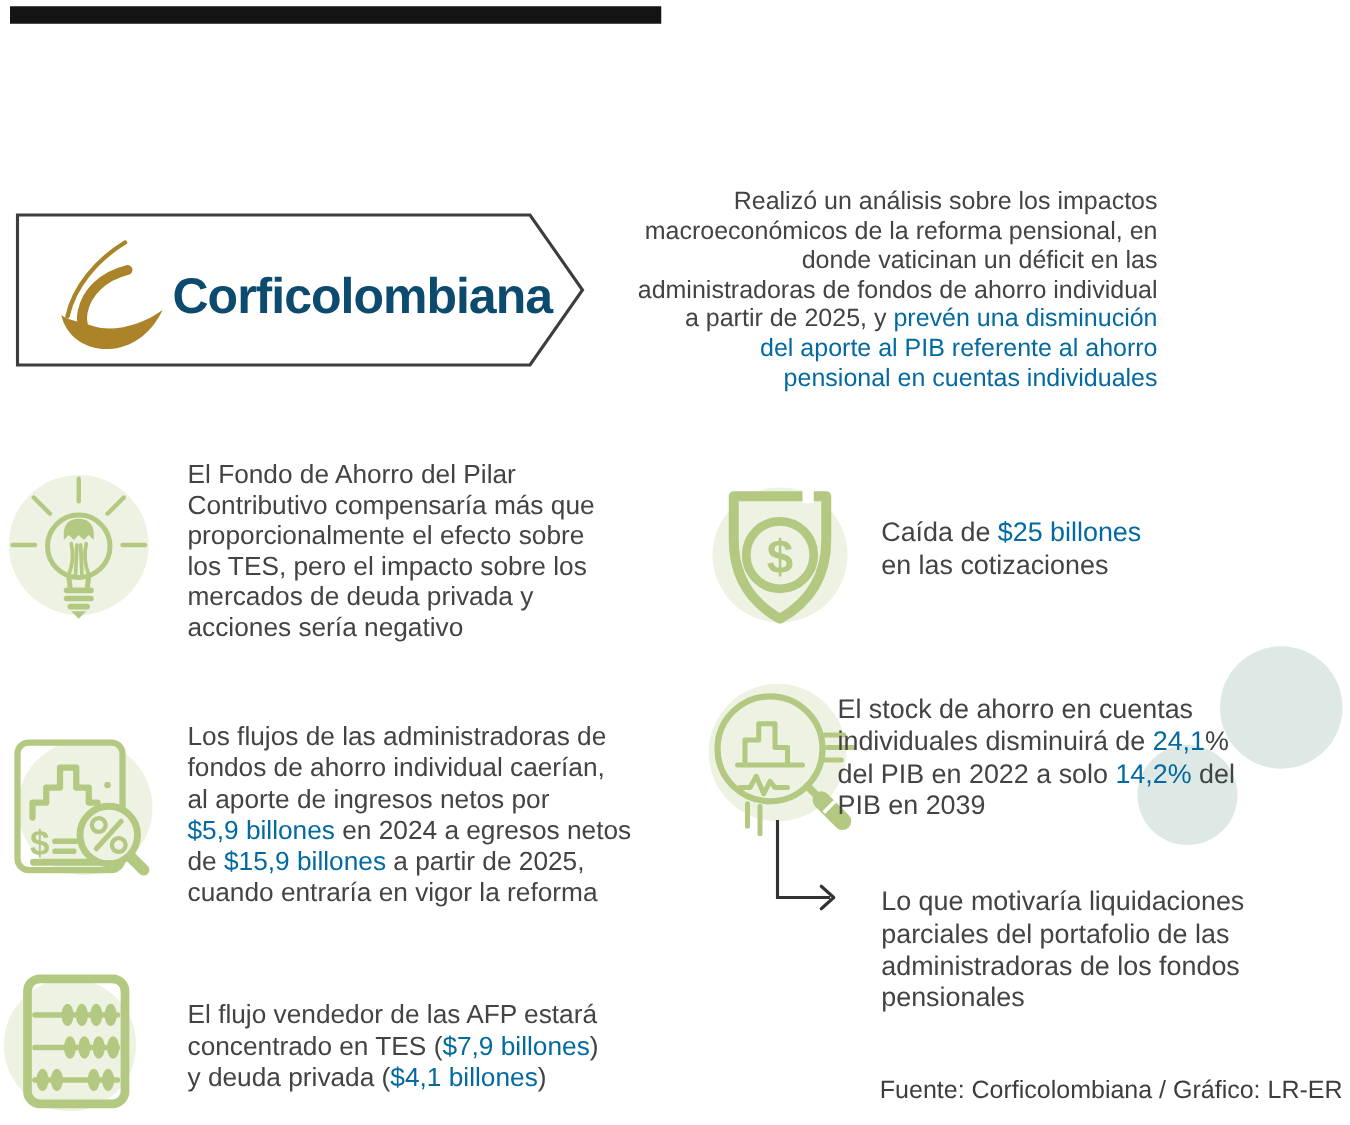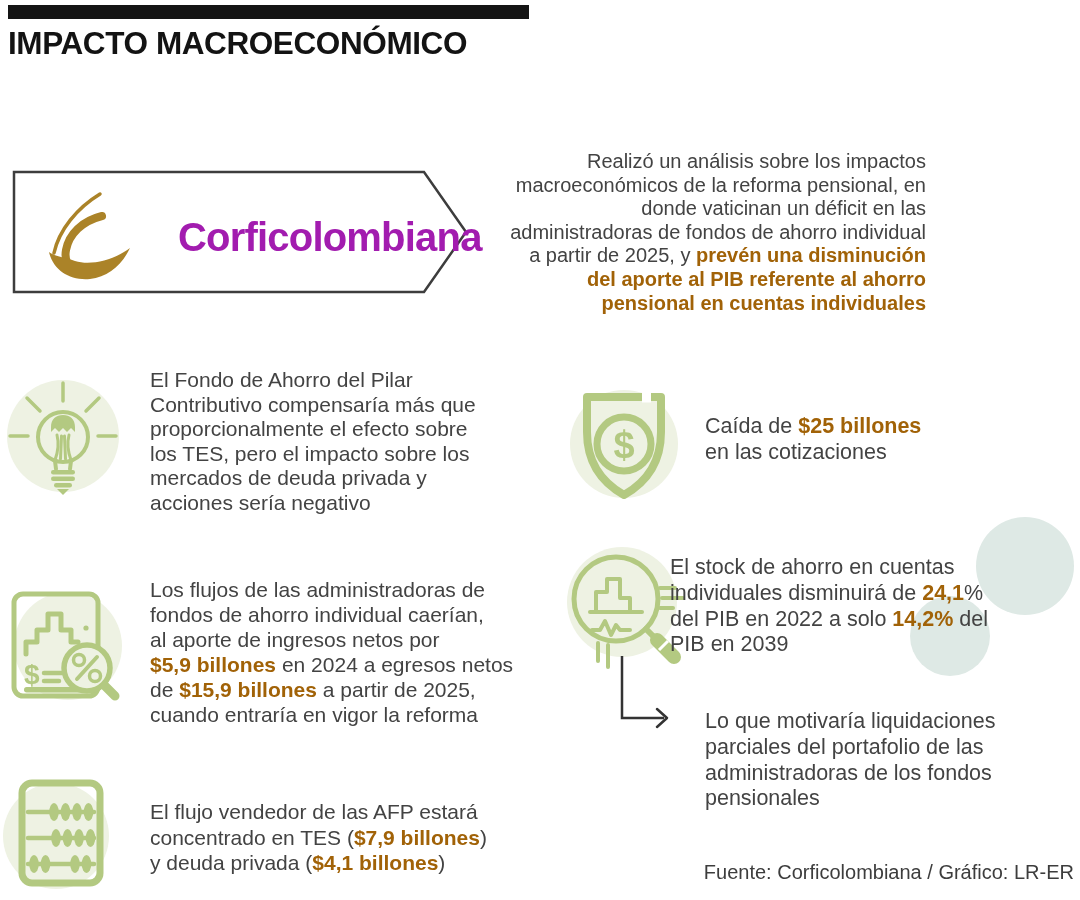--- a/index.html
+++ b/index.html
@@ -9,45 +9,45 @@
   
   .topbar{left:8px;top:5px;width:521px;height:14px;background:#141414;}
   .title{left:8px;top:24px;width:560px;font-size:31.5px;line-height:39px;font-weight:700;
          color:#131313;letter-spacing:-0.4px;}
   
   .teal{border-radius:50%;background:#dee9e5;}
   .teal-big{left:976px;top:517px;width:98px;height:98px;}
   .teal-small{left:910px;top:596px;width:80px;height:80px;}
   
   .logo-box{left:12px;top:170px;width:456px;height:124px;}
-  .brand{left:138px;top:213px;font-size:40px;font-weight:700;color:#a21caf;
-         letter-spacing:-0.8px;line-height:48px;margin-left:40px;}
+  .brand{left:138px;top:213px;font-size:40px;font-weight:700;color:#0c4a6e;
+         letter-spacing:-0.8px;line-height:48px;}
   
   .para{white-space:pre-line;}
-  .para .b{font-weight:700;color:#a16207;}
+  .para .b{font-weight:400;color:#0369a1;}
   .intro{left:496px;top:150px;width:430px;font-size:20px;line-height:23.6px;text-align:right;}
   .t-left1{left:150px;top:368px;width:360px;font-size:21px;line-height:24.6px;}
   .t-left2{left:150px;top:577px;width:390px;font-size:21px;line-height:25px;}
   .t-left3{left:150px;top:799px;width:390px;font-size:21px;line-height:25.6px;}
   .t-right1{left:705px;top:413px;width:340px;font-size:21.5px;line-height:26px;}
   .t-right2{left:670px;top:555px;width:340px;font-size:21.5px;line-height:25.8px;}
   .t-callout{left:705px;top:709px;width:330px;font-size:21.5px;line-height:25.8px;}
   .source{right:6px;top:861px;font-size:20px;color:#3d3d3d;}
   svg{display:block;}
 </style>
 </head>
 <body>
 
 <div class="canvas">
 
   <div class="abs teal teal-big"></div>
   <div class="abs teal teal-small"></div>
 
   <div class="abs topbar"></div>
-  <h1 class="abs title" style="margin:0;"><span>IMPACTO MACROECONÓMICO</span><br></h1>
+  <h1 class="abs title" style="margin:0;"><br></h1>
 
   <svg class="abs logo-box" viewBox="0 0 456 124">
     <polygon points="2,2 412,2 454,62 412,122 2,122" fill="#ffffff" stroke="#3d3d3d" stroke-width="2.5"></polygon>
   </svg>
   <svg class="abs" style="left:22px;top:190px;" width="112" height="94" viewBox="0 0 112 94">
     <path d="M78,4 C55,18 37,40 32,63" fill="none" stroke="#ab8328" stroke-width="3.5" stroke-linecap="round"></path>
     <path d="M80,26 C60,31 47,44 44,60 C42.5,68 45,75 51,79" fill="none" stroke="#ab8328" stroke-width="8" stroke-linecap="round"></path>
     <path d="M27,62 C31,80 48,91 68,89 C86,87 100,75 108,58 C92,70 69,76 53,71 C41,67 32,66 27,62 Z" fill="#ab8328"></path>
   </svg>
   <div class="abs brand">Corficolombiana</div>

